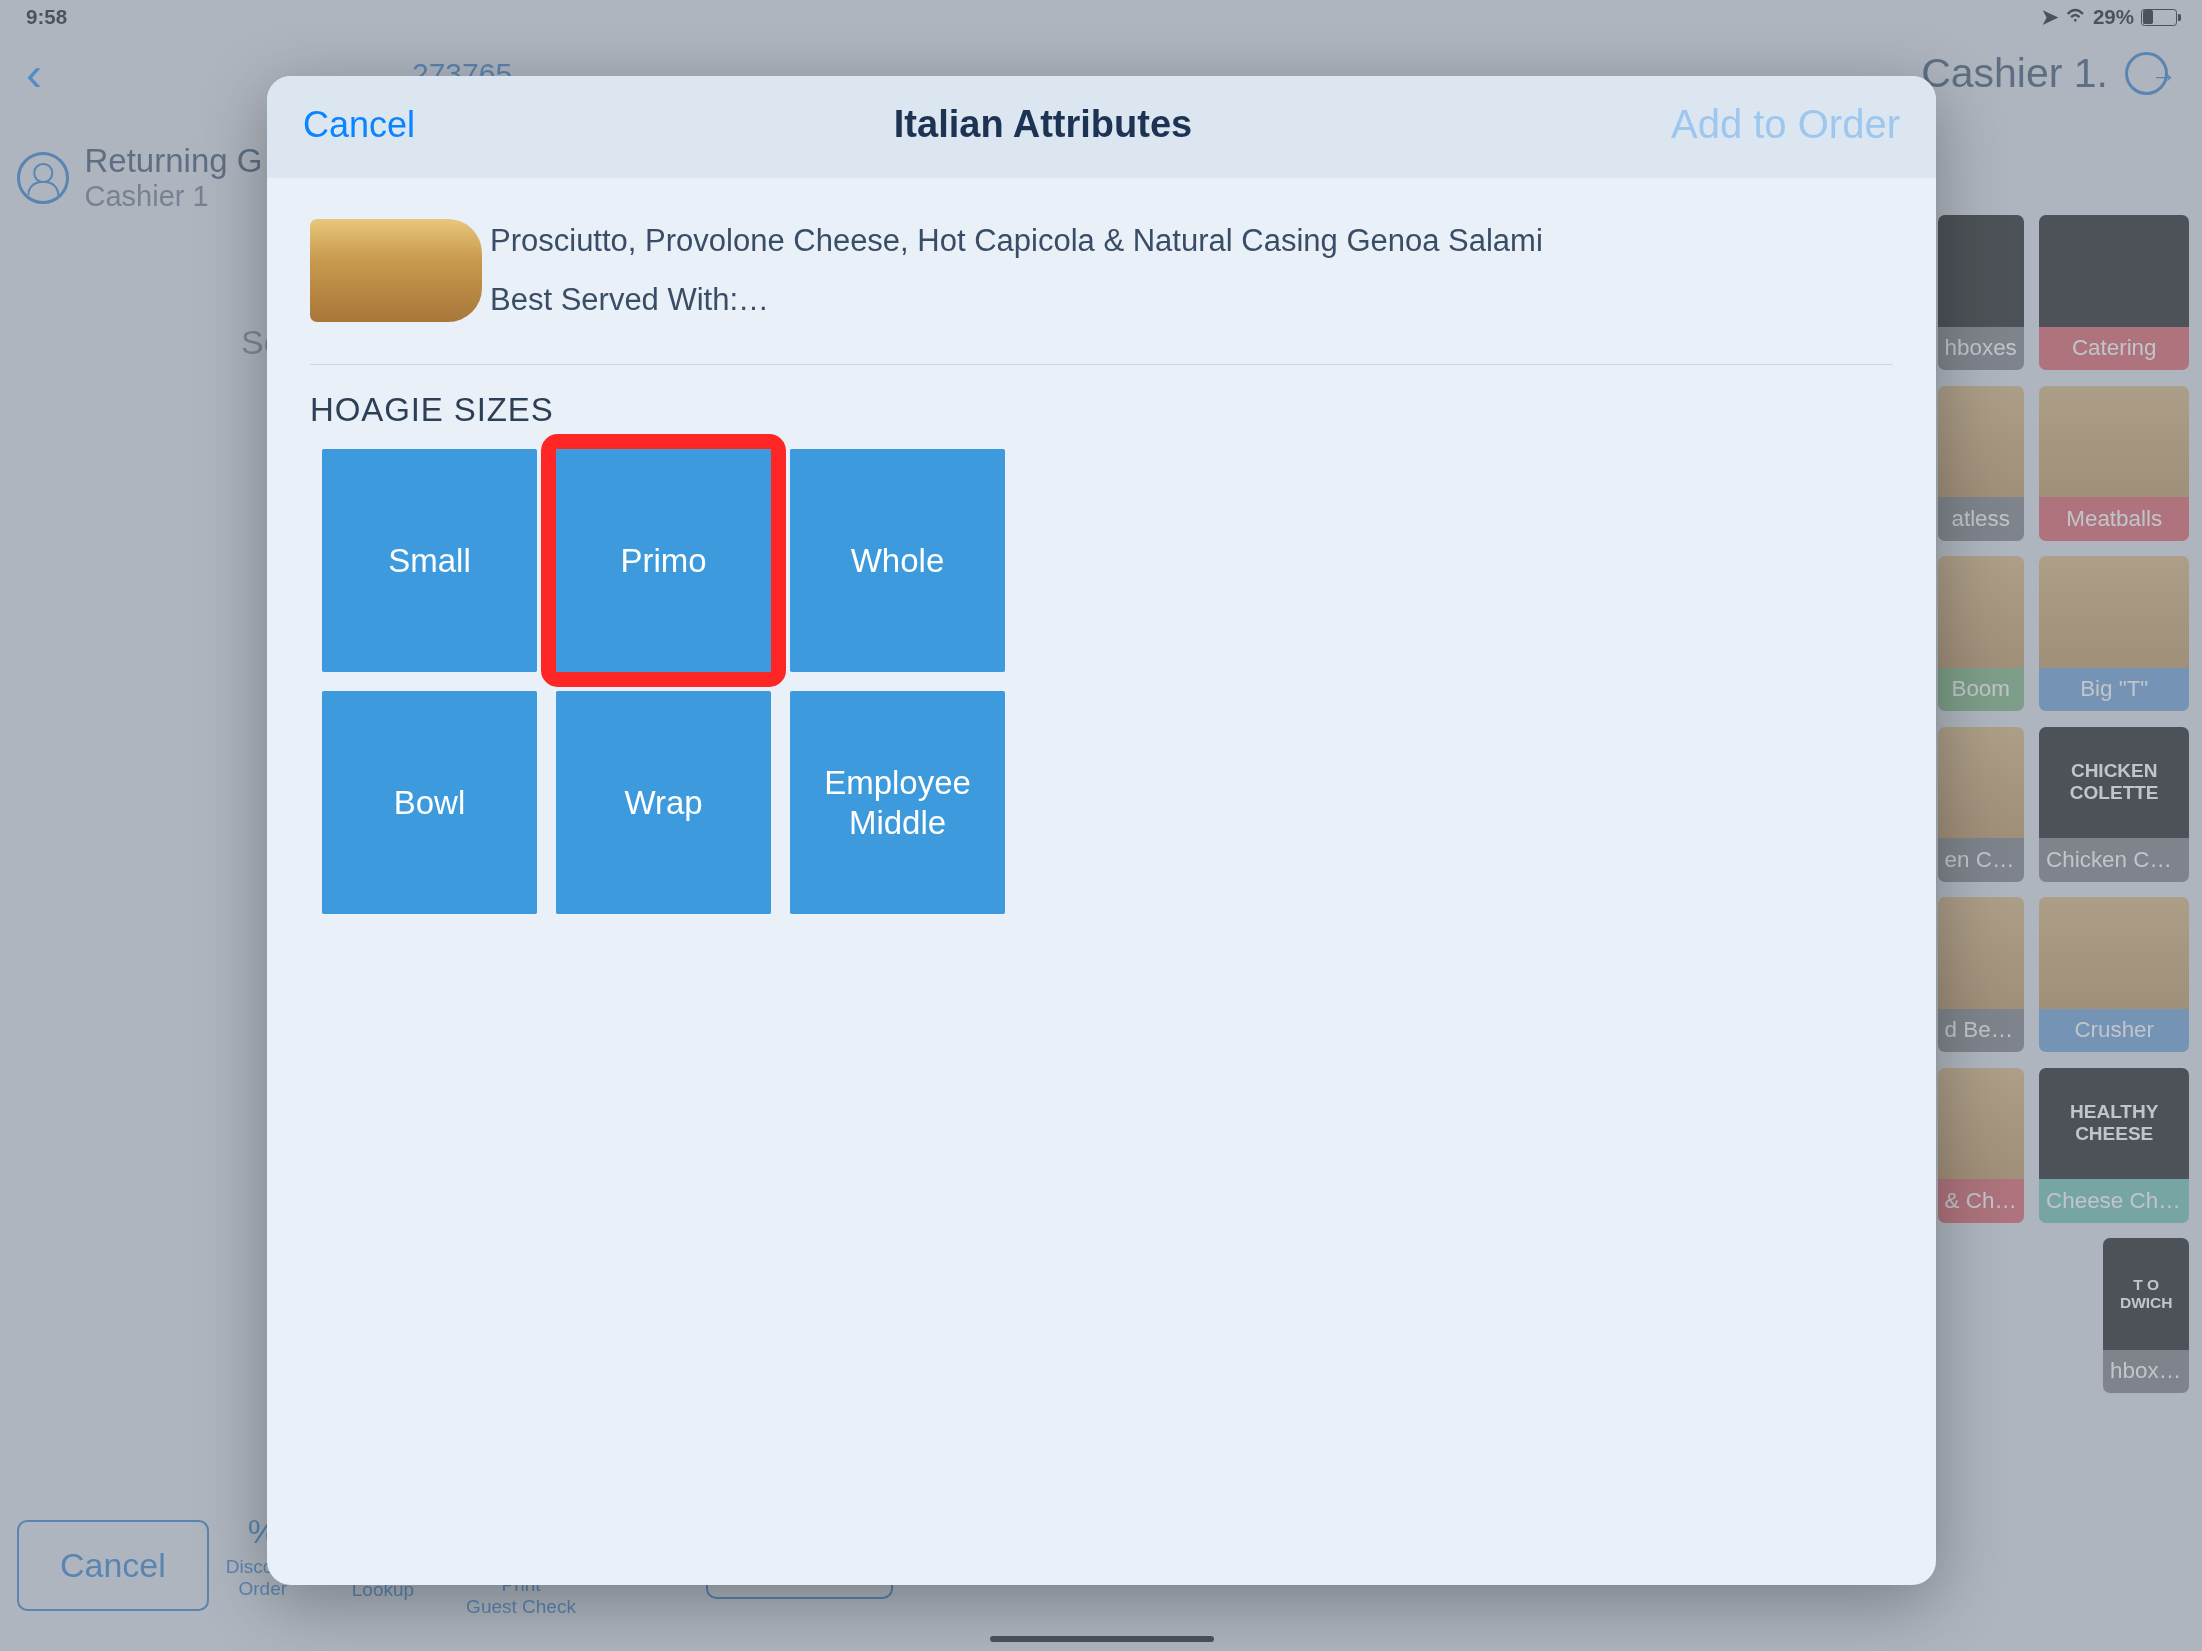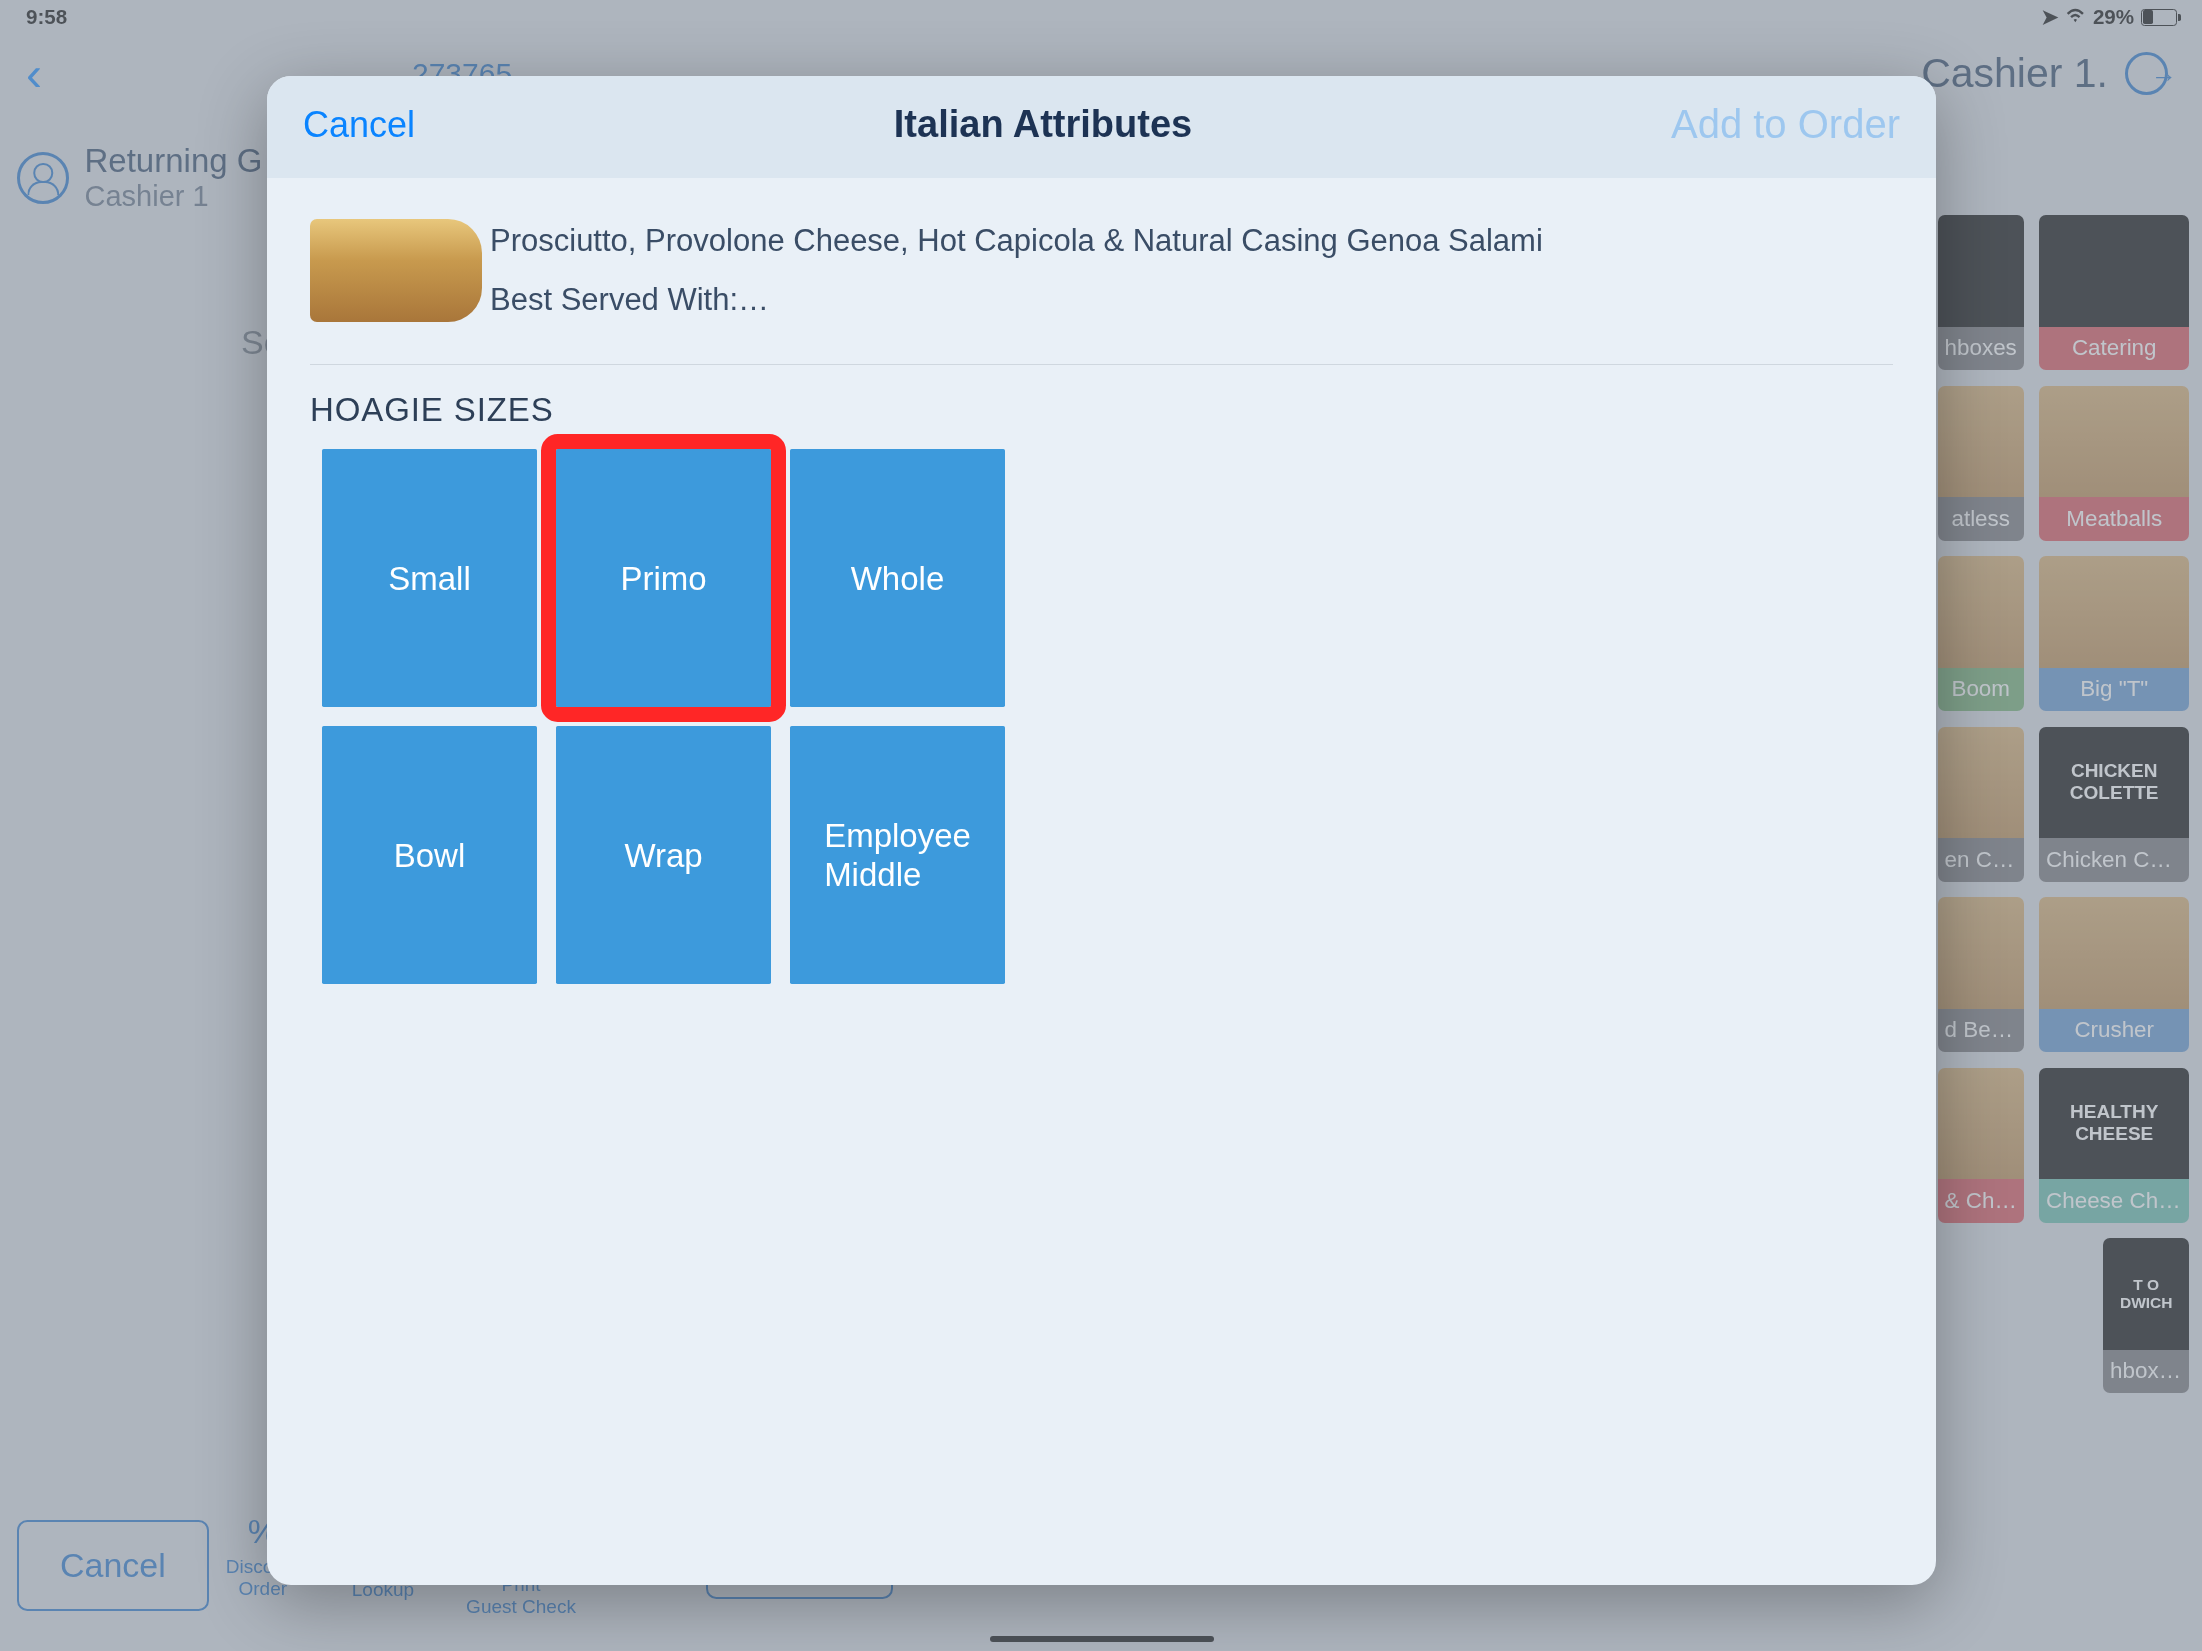--- a/index.html
+++ b/index.html
@@ -273,26 +273,26 @@
     .size-grid {
       margin-top: 20.6px;
       display: grid;
       grid-template-columns: repeat(3, 215px);
       gap: 19px;
       margin-left: 12px;
     }
     .size-tile {
       background: #3d9adc;
       color: #fff;
-      height: 258px;
+      height: 223px;
       display: flex;
       align-items: center;
       justify-content: center;
       font-size: 33px;
-      text-align: left;
+      text-align: center;
       line-height: 1.2;
       border-radius: 1.7px;
     }
     .size-tile.highlighted {
       outline: 15.5px solid #ff2626;
     }
   </style>
 </head>
 <body>
 

